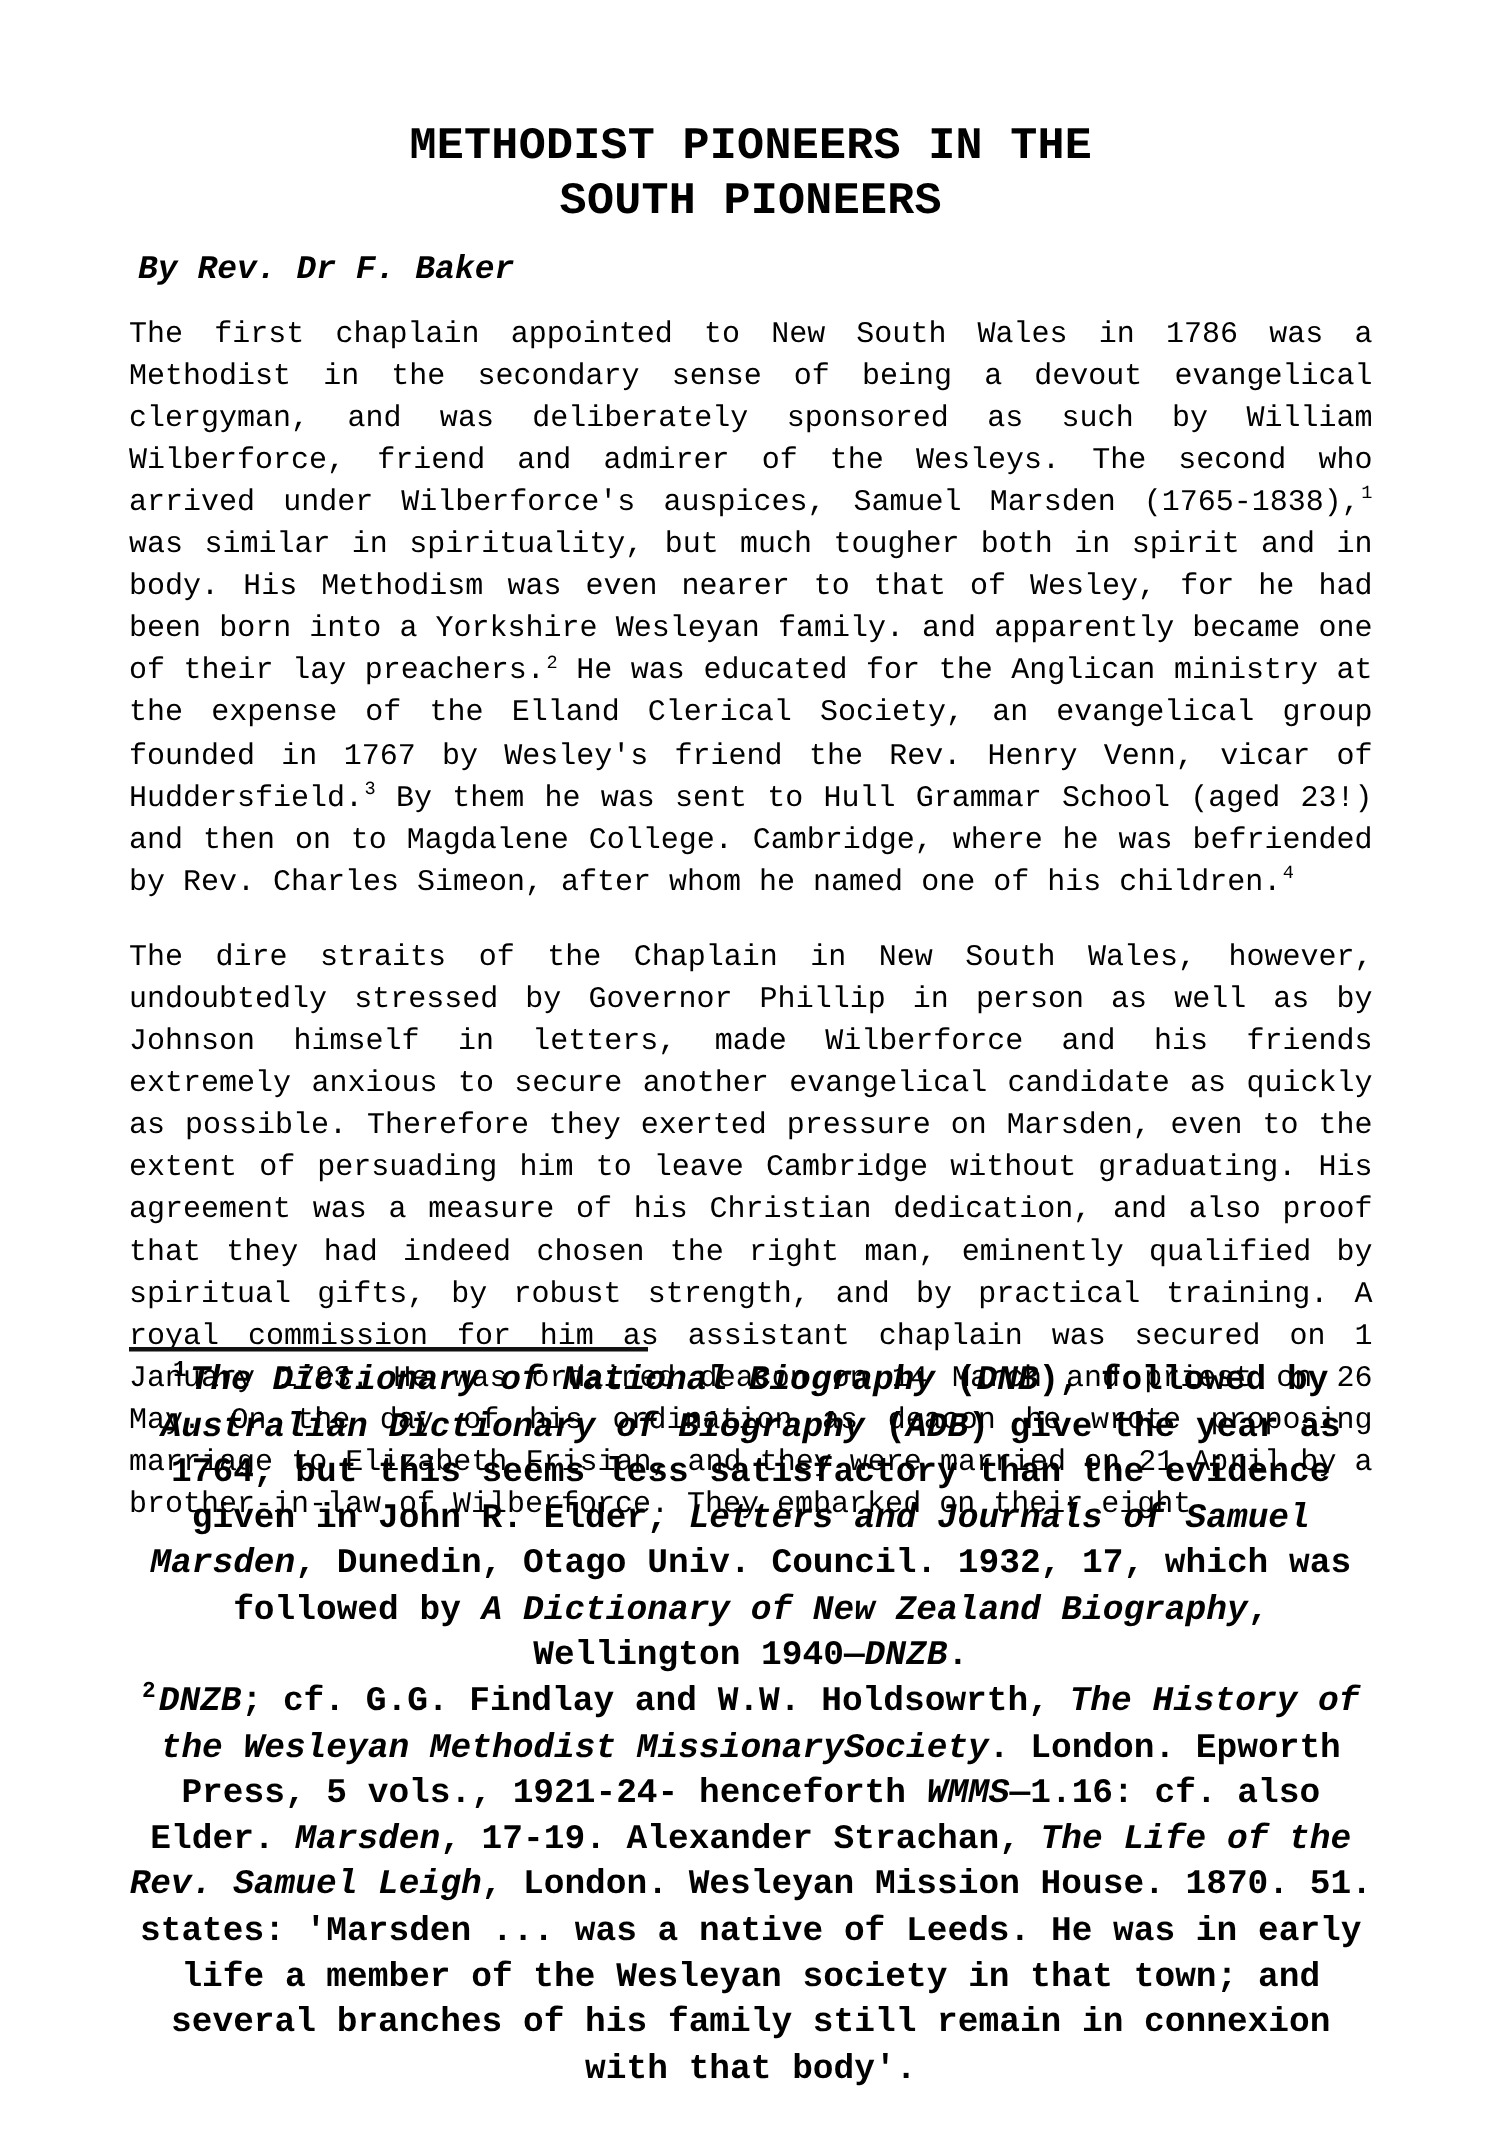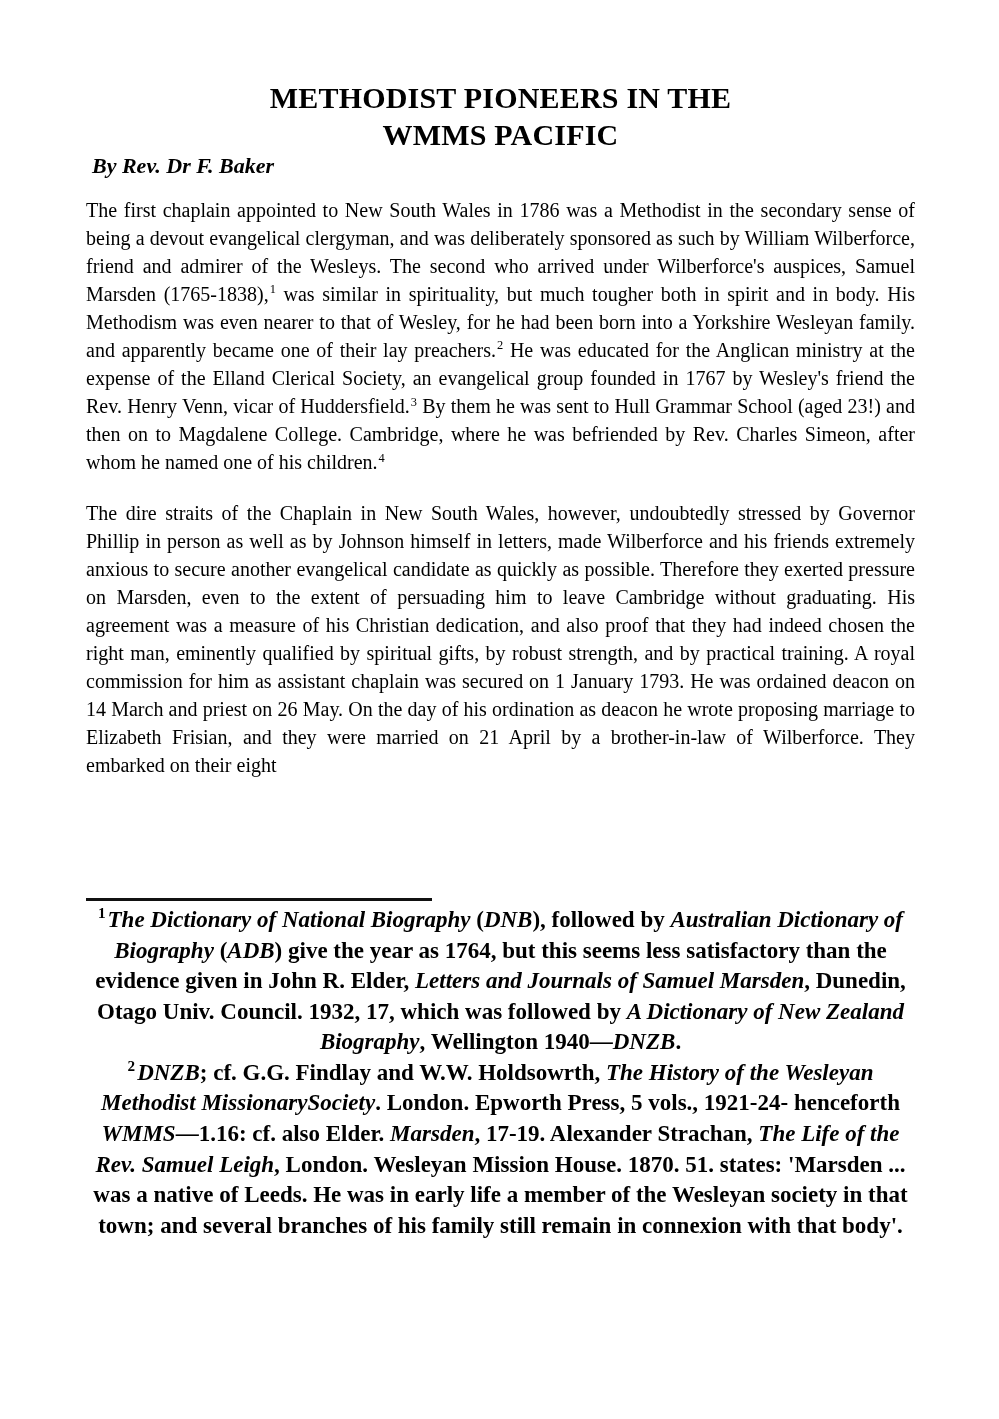--- a/index.html
+++ b/index.html
@@ -7,21 +7,21 @@
     padding: 0;
     background: #ffffff;
   }
   .page {
     position: relative;
     width: 999px;
     height: 1419px;
     background: #ffffff;
     margin: 0 auto;
     overflow: hidden;
-    font-family: Liberation Serif, serif;
+    font-family: Liberation Mono, monospace;
     color: #000000;
   }
   .content {
     position: absolute;
     left: 86px;
     top: 0;
     width: 829px;
     height: 1419px;
   }
 
@@ -32,20 +32,21 @@
   }
   .title-line {
     font-size: 30px;
     font-weight: bold;
     line-height: 1.22;
     letter-spacing: 0.2px;
   }
 
   
   .byline {
+    margin-top: 14px;
     margin-left: 6px;
     font-size: 22px;
     font-weight: bold;
     font-style: italic;
     line-height: 1.2;
   }
 
   
   .body-block {
     margin-top: 16px;
@@ -103,21 +104,21 @@
   }
 </style>
 </head>
 <body>
 
 <div class="page">
   <div class="content">
 
     <div class="title-block">
       <div class="title-line">METHODIST PIONEERS IN THE</div>
-      <div class="title-line">WMMS PACIFIC</div>
+      <div class="title-line">SOUTH PIONEERS</div>
     </div>
 
     <div class="byline">By Rev. Dr F. Baker</div>
 
     <div class="body-block">
       <p class="para">The first chaplain appointed to New South Wales in 1786 was a Methodist in the secondary sense of being a devout evangelical clergyman, and was deliberately sponsored as such by William Wilberforce, friend and admirer of the Wesleys. The second who arrived under Wilberforce's auspices, Samuel Marsden (1765-1838),<sup class="fnref">1</sup> was similar in spirituality, but much tougher both in spirit and in body. His Methodism was even nearer to that of Wesley, for he had been born into a Yorkshire Wesleyan family. and apparently became one of their lay preachers.<sup class="fnref">2</sup> He was educated for the Anglican ministry at the expense of the Elland Clerical Society, an evangelical group founded in 1767 by Wesley's friend the Rev. Henry Venn, vicar of Huddersfield.<sup class="fnref">3</sup> By them he was sent to Hull Grammar School (aged 23!) and then on to Magdalene College. Cambridge, where he was befriended by Rev. Charles Simeon, after whom he named one of his children.<sup class="fnref">4</sup></p>
       <p class="para">The dire straits of the Chaplain in New South Wales, however, undoubtedly stressed by Governor Phillip in person as well as by Johnson himself in letters, made Wilberforce and his friends extremely anxious to secure another evangelical candidate as quickly as possible. Therefore they exerted pressure on Marsden, even to the extent of persuading him to leave Cambridge without graduating. His agreement was a measure of his Christian dedication, and also proof that they had indeed chosen the right man, eminently qualified by spiritual gifts, by robust strength, and by practical training. A royal commission for him as assistant chaplain was secured on 1 January 1793. He was ordained deacon on 14 March and priest on 26 May. On the day of his ordination as deacon he wrote proposing marriage to Elizabeth Frisian, and they were married on 21 April by a brother-in-law of Wilberforce. They embarked on their eight</p>
     </div>
 
     <div class="footnote-area">

